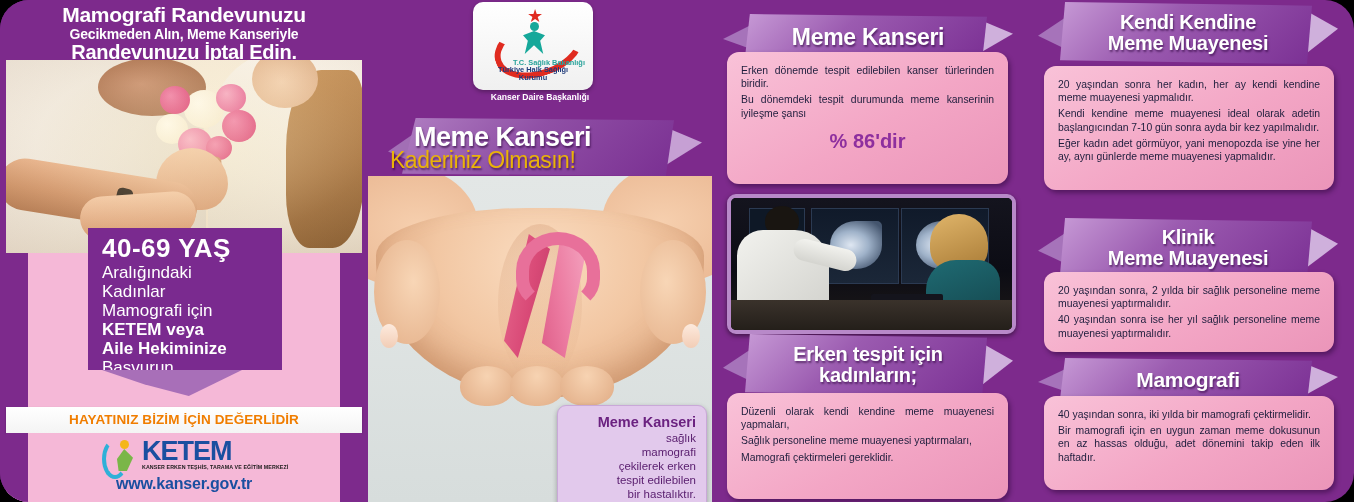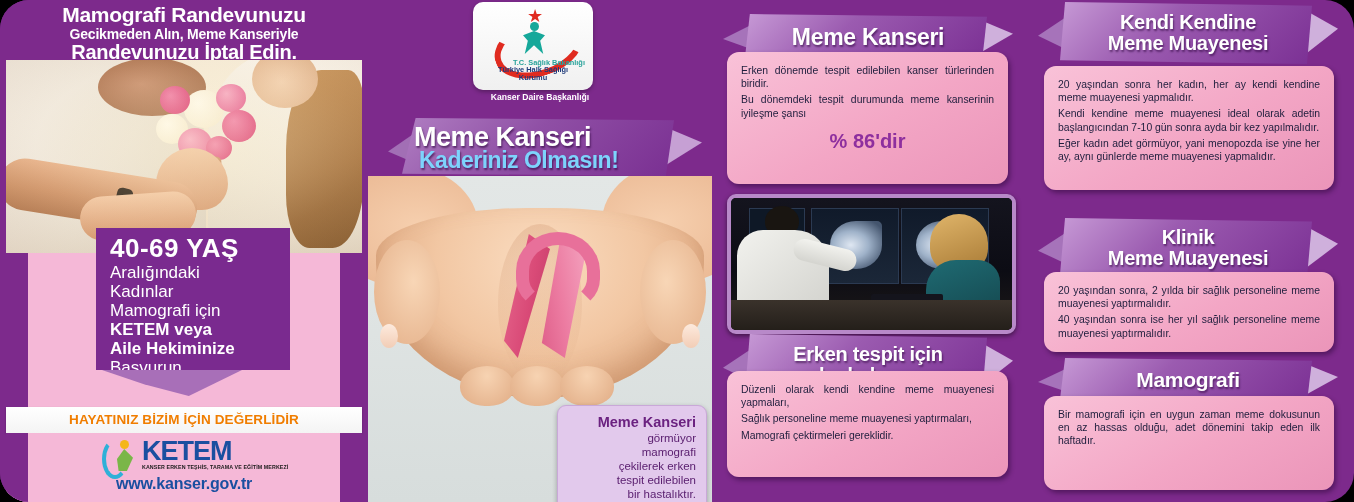--- a/index.html
+++ b/index.html
@@ -55,21 +55,21 @@
      background:linear-gradient(170deg,#f1c5a2,#d79d74);}
   .hand-clasp{position:absolute;left:74px;top:134px;width:116px;height:44px;border-radius:24px;
      transform:rotate(-4deg);background:linear-gradient(180deg,#f3c9a6,#d79b72);}
 
   
   #left-pinkband{position:absolute;left:6px;top:253px;width:356px;height:160px;background:#f5b8d7;}
   #left-pinkband:before{content:"";position:absolute;left:0;top:0;width:22px;height:100%;background:#7d2a8c;}
   #left-pinkband:after{content:"";position:absolute;right:0;top:0;width:22px;height:100%;background:#7d2a8c;}
 
   
-  #age-box{position:absolute;left:96px;top:228px;width:194px;height:142px;background:#7a2a8f;
+  #age-box{position:absolute;left:88px;top:228px;width:194px;height:142px;background:#7a2a8f;
      clip-path:polygon(0 0,100% 0,100% 100%,0 100%);
      box-shadow:0 2px 5px rgba(0,0,0,.35);}
   #age-box .txt{position:absolute;left:14px;top:6px;right:8px;color:#fff;line-height:1.12;}
   #age-box .big{font-size:26px;font-weight:bold;letter-spacing:.5px;}
   #age-box .r{font-size:17px;}
   #age-box .rb{font-size:17px;font-weight:bold;}
   #age-tail{position:absolute;left:102px;top:370px;width:140px;height:26px;background:#a86fb8;
      clip-path:polygon(0 0,100% 0,62% 100%,30% 55%);}
 
   #slogan-band{position:absolute;left:6px;top:407px;width:356px;height:26px;
@@ -117,21 +117,21 @@
   #c-title{position:absolute;left:20px;top:118px;width:300px;height:58px;}
   #c-title .ribbon{position:absolute;left:14px;top:0;width:272px;height:58px;
      background:linear-gradient(135deg,#b07ec2 0%,#8f4fa5 45%,#7a2f92 100%);
      clip-path:polygon(5% 0,100% 4%,97% 100%,0 96%);}
   #c-title .wingL{position:absolute;left:0;top:10px;width:34px;height:38px;background:#a26fb5;
      clip-path:polygon(100% 0,100% 100%,0 62%);}
   #c-title .wingR{position:absolute;right:-14px;top:6px;width:44px;height:46px;background:#c6a0d4;
      clip-path:polygon(0 0,100% 40%,0 100%);}
   #c-title .t1{position:absolute;left:26px;top:4px;color:#fff;font-size:27px;font-weight:bold;
      letter-spacing:-.5px;text-shadow:1px 2px 2px rgba(40,0,55,.6);}
-  #c-title .t2{position:absolute;left:31px;top:29px;color:#7dd3fc;font-size:23px;font-weight:bold;
+  #c-title .t2{position:absolute;left:2px;top:29px;color:#eab308;font-size:23px;font-weight:normal;
      letter-spacing:-.5px;text-shadow:1px 2px 2px rgba(40,0,55,.6);}
 
   
   #hands-photo{position:absolute;left:0;top:176px;width:344px;height:326px;
      background:linear-gradient(180deg,#e3e7e6 0%,#dfe4e3 40%,#d7dddc 100%);overflow:hidden;}
   .hp-armL{position:absolute;left:-40px;top:-10px;width:150px;height:120px;border-radius:50%;
      background:radial-gradient(ellipse at 60% 50%,#f6cfae,#e8b48e);}
   .hp-armR{position:absolute;right:-40px;top:-14px;width:150px;height:120px;border-radius:50%;
      background:radial-gradient(ellipse at 40% 50%,#f6cfae,#e8b48e);}
   .hp-palm{position:absolute;left:8px;top:32px;width:328px;height:190px;
@@ -319,21 +319,21 @@
       <div class="ribbonfig">
         <div class="rb-left"></div>
           <div class="rb-right"></div>
           <div class="rb-loop"></div>
       </div>
     </div>
   </div>
 
   <div id="c-smallbox">
     <div class="ln hd" style="top:8px;">Meme Kanseri</div>
-    <div class="ln" style="top:26px;">görmüyor</div>
+    <div class="ln" style="top:26px;">sağlık</div>
     <div class="ln" style="top:40px;">mamografi</div>
     <div class="ln" style="top:54px;">çekilerek erken</div>
     <div class="ln" style="top:68px;">tespit edilebilen</div>
     <div class="ln" style="top:82px;">bir hastalıktır.</div>
   </div>
 
   <div class="card" style="left:723px;top:14px;width:290px;height:46px;">
     <div class="hdr">
         <div class="wl"></div>
         <div class="wr"></div>
@@ -375,21 +375,21 @@
     <div class="hdr">
         <div class="wl"></div>
         <div class="wr"></div>
         <div class="band"></div>
       <div class="ttl" style="font-size:20px;">
         <span>Erken tespit için</span>
         <span>kadınların;</span>
       </div>
     </div>
   </div>
-  <div class="panel" style="left:727px;top:371px;width:281px;height:106px;">
+  <div class="panel" style="left:727px;top:393px;width:281px;height:106px;">
     <div class="inner">
       <p>Düzenli olarak kendi kendine meme muayenesi yapmaları,</p>
       <p>Sağlık personeline meme muayenesi yaptırmaları,</p>
       <p>Mamografi çektirmeleri gereklidir.</p>
     </div>
   </div>
 
   <div class="card" style="left:1038px;top:2px;width:300px;height:62px;">
     <div class="hdr">
         <div class="wl"></div>
@@ -432,17 +432,18 @@
         <div class="wl"></div>
         <div class="wr"></div>
         <div class="band"></div>
       <div class="ttl" style="font-size:21px;">
         <span>Mamografi</span>
       </div>
     </div>
   </div>
   <div class="panel" style="left:1044px;top:396px;width:290px;height:94px;">
     <div class="inner">
+      <p>40 yaşından sonra, iki yılda bir mamografi çektirmelidir.</p>
       <p>Bir mamografi için en uygun zaman meme dokusunun en az hassas olduğu, adet dönemini takip eden ilk haftadır.</p>
     </div>
   </div>
 
 </div>
 
 </body></html>

